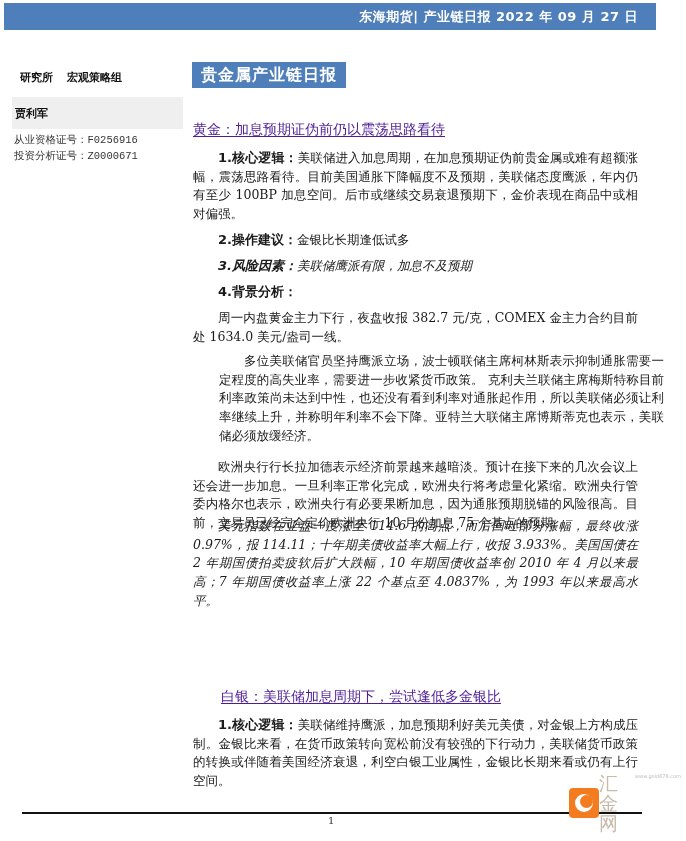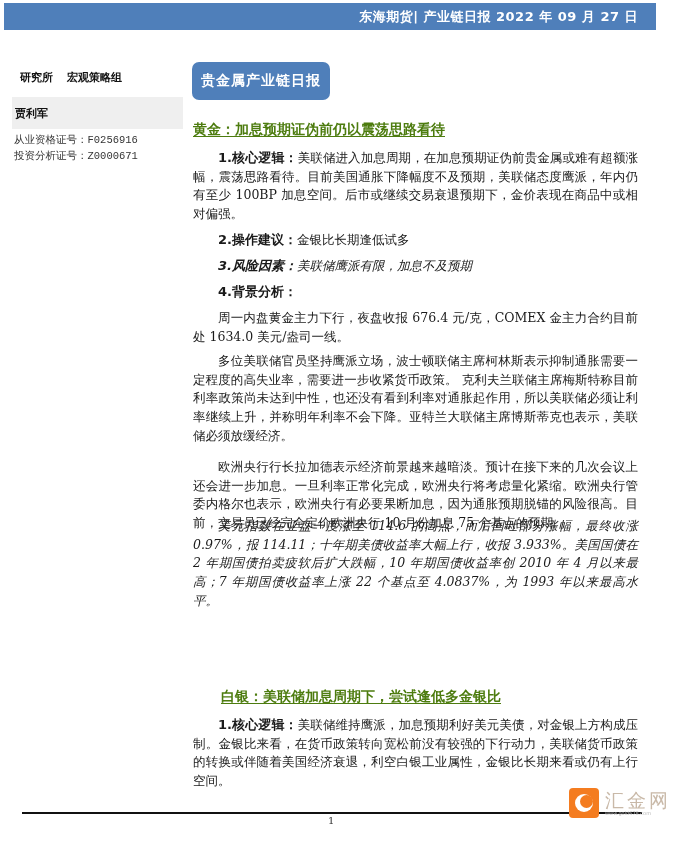--- a/index.html
+++ b/index.html
@@ -33,28 +33,28 @@
     .sidebar .analyst-name {
       position: absolute; left: 3px; top: 9px;
       font-size: 11px; font-weight: bold; color: #111;
     }
     .sidebar .cert {
       position: absolute; left: 14px;
       font-size: 10.5px; color: #333; white-space: nowrap;
       font-family: Liberation Mono, monospace;
     }
     .section-tag {
-      position: absolute; left: 192px; top: 62px; height: 38px; padding: 0 9px;
+      position: absolute; left: 192px; top: 62px; height: 26px; padding: 0 9px;
       background: #4f7fba; color: #fff;
-      font-weight: bold; font-size: 14px;
-      display: flex; align-items: center; letter-spacing: 1px; border-radius: 7px;
+      font-weight: bold; font-size: 16px;
+      display: flex; align-items: center; letter-spacing: 1px;
     }
     .heading {
       position: absolute; left: 193px;
-      color: #4d7c0f; font-weight: bold; font-size: 14px;
+      color: #4c1d95; font-weight: normal; font-size: 14px;
       text-decoration: underline; text-underline-offset: 2px;
       font-family: "DejaVu Sans", "Liberation Sans", sans-serif;
       white-space: nowrap;
       text-align: right;
     }
     .para {
       position: absolute; left: 193px; width: 445px;
       font-size: 12.5px; line-height: 18.7px; color: #1a1a1a;
       text-align: justify; text-indent: 2em;
     }
@@ -78,21 +78,21 @@
       position: relative; flex: none;
     }
     .watermark .logo::before {
       content: ""; position: absolute; left: 6px; top: 6px; width: 18px; height: 18px;
       border-radius: 50%; background: #fff;
     }
     .watermark .logo::after {
       content: ""; position: absolute; left: 11px; top: 7px; width: 13px; height: 13px;
       border-radius: 50%; background: #f47c20;
     }
-    .watermark .brand { margin-left: 6px; display: flex; flex-direction: column; }
+    .watermark .brand { display: flex; flex-direction: row; }
     .watermark .brand-name {
       font-size: 19px; color: #c9b9a8; letter-spacing: 3px; line-height: 20px;
       font-family: "DejaVu Sans", sans-serif;
     }
     .watermark .brand-url {
       font-size: 5px; color: #bbb; font-family: "DejaVu Sans", sans-serif;
     }
   </style>
 </head>
 <body>
@@ -125,22 +125,22 @@
 </div>
 
 <div class="para" style="top:257px;font-style:italic;">
   <span class="lead">3.风险因素：</span><span>美联储鹰派有限，加息不及预期</span>
 </div>
 
 <div class="para" style="top:283px;">
   <span class="lead">4.背景分析：</span>
 </div>
 
-<div class="para" style="top:309px;">周一内盘黄金主力下行，夜盘收报 676.4 元/克，COMEX 金主力合约目前处 1634.0 美元/盎司一线。</div>
-<div class="para" style="top:352px;">多位美联储官员坚持鹰派立场，波士顿联储主席柯林斯表示抑制通胀需要一定程度的高失业率，需要进一步收紧货币政策。 克利夫兰联储主席梅斯特称目前利率政策尚未达到中性，也还没有看到利率对通胀起作用，所以美联储必须让利率继续上升，并称明年利率不会下降。亚特兰大联储主席博斯蒂克也表示，美联储必须放缓经济。</div>
+<div class="para" style="top:309px;">周一内盘黄金主力下行，夜盘收报 382.7 元/克，COMEX 金主力合约目前处 1634.0 美元/盎司一线。</div>
+<div class="para" style="top:352px;margin-left:26px;">多位美联储官员坚持鹰派立场，波士顿联储主席柯林斯表示抑制通胀需要一定程度的高失业率，需要进一步收紧货币政策。 克利夫兰联储主席梅斯特称目前利率政策尚未达到中性，也还没有看到利率对通胀起作用，所以美联储必须让利率继续上升，并称明年利率不会下降。亚特兰大联储主席博斯蒂克也表示，美联储必须放缓经济。</div>
 <div class="para" style="top:428px;margin-top:30px;">欧洲央行行长拉加德表示经济前景越来越暗淡。预计在接下来的几次会议上还会进一步加息。一旦利率正常化完成，欧洲央行将考虑量化紧缩。欧洲央行管委内格尔也表示，欧洲央行有必要果断加息，因为通胀预期脱锚的风险很高。目前，交易员已经完全定价欧洲央行 10 月份加息 75 个基点的预期。</div>
 <div class="para" style="top:517px;font-style:italic;">美元指数在亚盘一度涨至 114.6 的高点，而后回吐部分涨幅，最终收涨 0.97%，报 114.11；十年期美债收益率大幅上行，收报 3.933%。美国国债在 2 年期国债拍卖疲软后扩大跌幅，10 年期国债收益率创 2010 年 4 月以来最高；7 年期国债收益率上涨 22 个基点至 4.0837%，为 1993 年以来最高水平。</div>
 
 <div class="heading" style="top:688px;padding-left:28px;">白银：美联储加息周期下，尝试逢低多金银比</div>
 
 <div class="para" style="top:716px;">
   <span class="lead">1.核心逻辑：</span><span>美联储维持鹰派，加息预期利好美元美债，对金银上方构成压制。金银比来看，在货币政策转向宽松前没有较强的下行动力，美联储货币政策的转换或伴随着美国经济衰退，利空白银工业属性，金银比长期来看或仍有上行空间。</span>
 </div>
 
 <div class="footer-line"></div>

